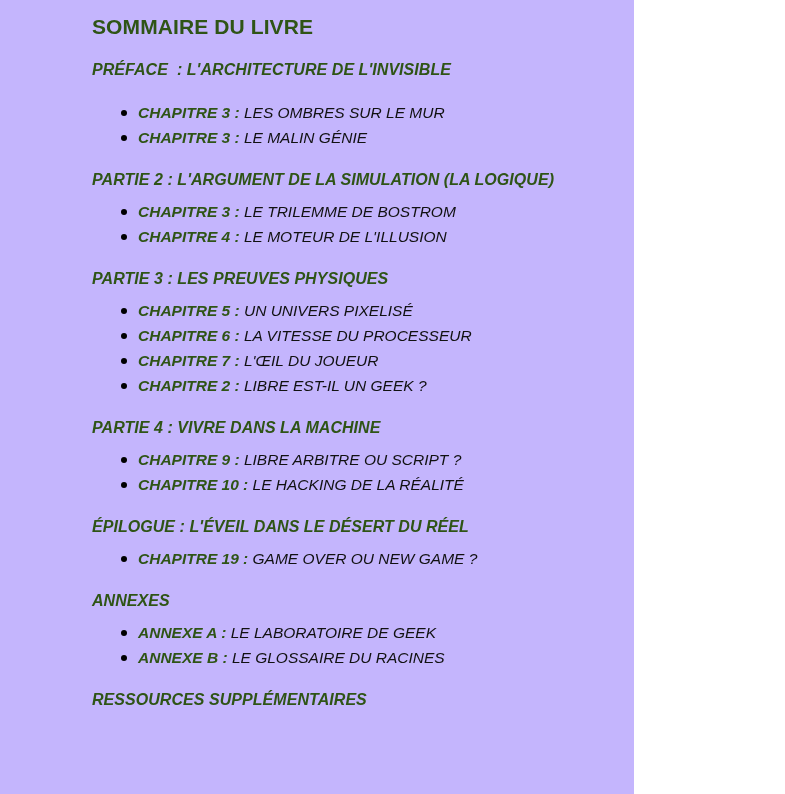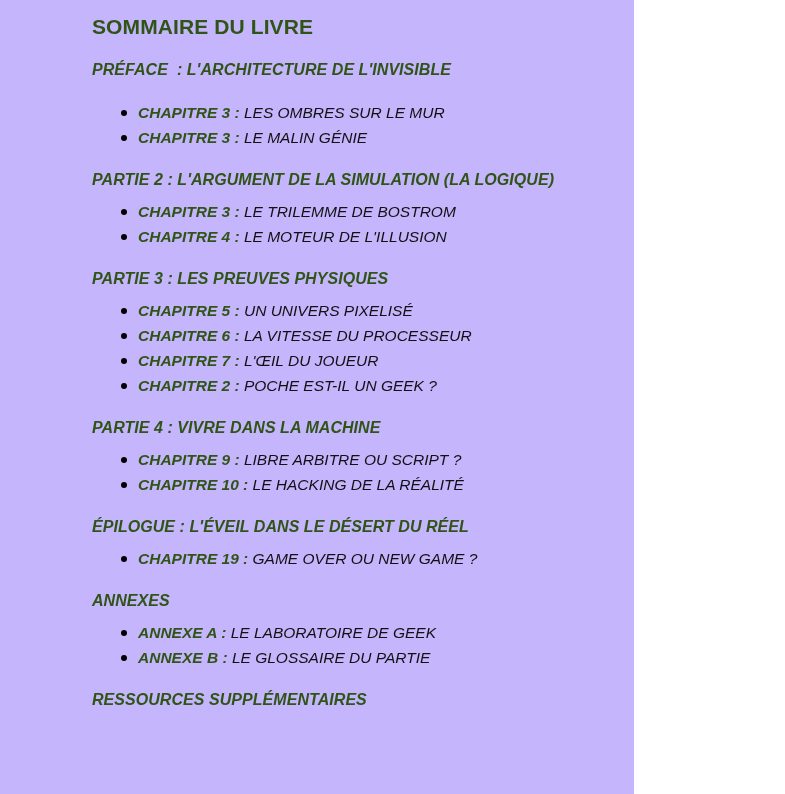--- a/index.html
+++ b/index.html
@@ -114,41 +114,41 @@
           <li><span class="bullet"></span><span class="item-label">CHAPITRE 3 :</span><span class="item-title"> LE TRILEMME DE BOSTROM</span></li>
           <li><span class="bullet"></span><span class="item-label">CHAPITRE 4 :</span><span class="item-title"> LE MOTEUR DE L'ILLUSION</span></li>
         </ul>
       </div>
       <div class="block gap-section">
         <h2 class="section-heading">PARTIE 3 : LES PREUVES PHYSIQUES</h2>
         <ul class="chapter-list block gap-list">
           <li><span class="bullet"></span><span class="item-label">CHAPITRE 5 :</span><span class="item-title"> UN UNIVERS PIXELISÉ</span></li>
           <li><span class="bullet"></span><span class="item-label">CHAPITRE 6 :</span><span class="item-title"> LA VITESSE DU PROCESSEUR</span></li>
           <li><span class="bullet"></span><span class="item-label">CHAPITRE 7 :</span><span class="item-title"> L'ŒIL DU JOUEUR</span></li>
-          <li><span class="bullet"></span><span class="item-label">CHAPITRE 2 :</span><span class="item-title"> POCHE EST-IL UN GEEK ?</span></li>
+          <li><span class="bullet"></span><span class="item-label">CHAPITRE 2 :</span><span class="item-title"> LIBRE EST-IL UN GEEK ?</span></li>
         </ul>
       </div>
       <div class="block gap-section">
         <h2 class="section-heading">PARTIE 4 : VIVRE DANS LA MACHINE</h2>
         <ul class="chapter-list block gap-list">
           <li><span class="bullet"></span><span class="item-label">CHAPITRE 9 :</span><span class="item-title"> LIBRE ARBITRE OU SCRIPT ?</span></li>
           <li><span class="bullet"></span><span class="item-label">CHAPITRE 10 :</span><span class="item-title"> LE HACKING DE LA RÉALITÉ</span></li>
         </ul>
       </div>
       <div class="block gap-section">
         <h2 class="section-heading">ÉPILOGUE : L'ÉVEIL DANS LE DÉSERT DU RÉEL</h2>
         <ul class="chapter-list block gap-list">
           <li><span class="bullet"></span><span class="item-label">CHAPITRE 19 :</span><span class="item-title"> GAME OVER OU NEW GAME ?</span></li>
         </ul>
       </div>
       <div class="block gap-section">
         <h2 class="section-heading">ANNEXES</h2>
         <ul class="chapter-list block gap-list">
           <li><span class="bullet"></span><span class="item-label">ANNEXE A :</span><span class="item-title"> LE LABORATOIRE DE GEEK</span></li>
-          <li><span class="bullet"></span><span class="item-label">ANNEXE B :</span><span class="item-title"> LE GLOSSAIRE DU PARTIE</span></li>
+          <li><span class="bullet"></span><span class="item-label">ANNEXE B :</span><span class="item-title"> LE GLOSSAIRE DU RACINES</span></li>
         </ul>
       </div>
       <div class="block gap-section">
         <h2 class="section-heading">RESSOURCES SUPPLÉMENTAIRES</h2>
       </div>
     </div>
 
 </div>
 
 </body></html>

